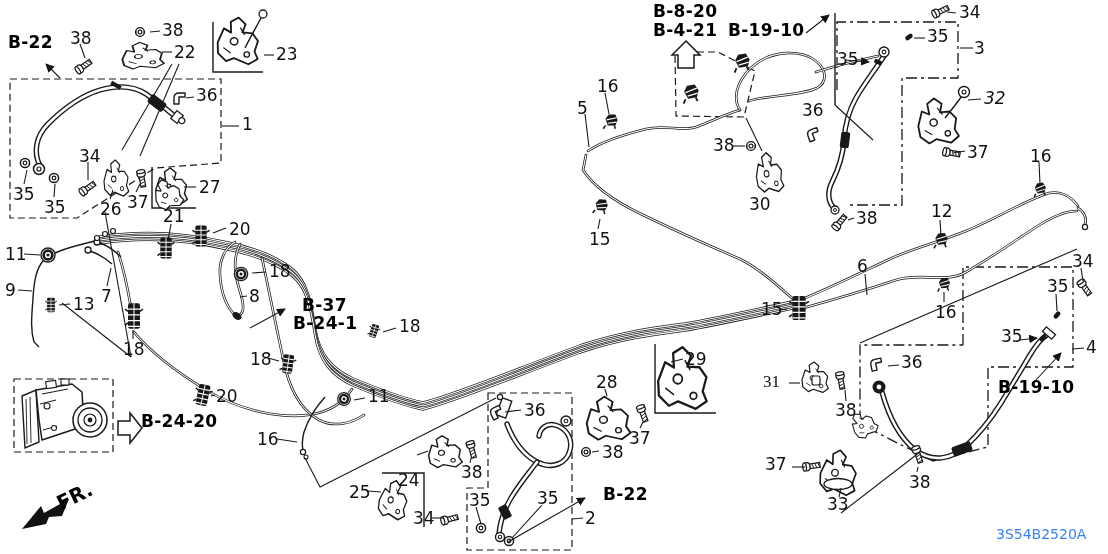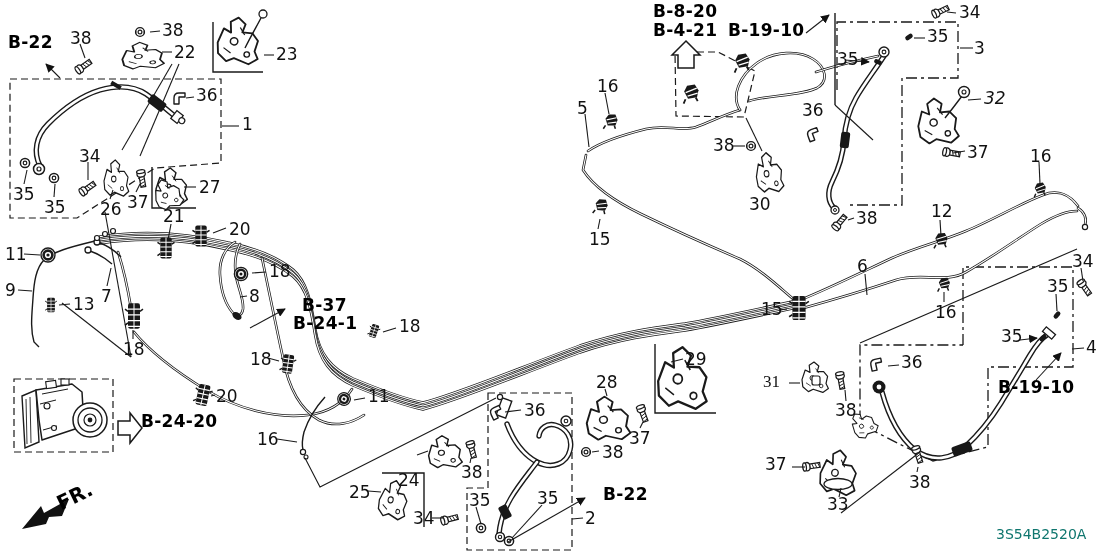--- a/index.html
+++ b/index.html
@@ -4,21 +4,21 @@
 <style>
   html,body{margin:0;padding:0;background:#fff;}
   #stage{position:relative;width:1108px;height:554px;background:#fff;overflow:hidden;
          font-family:"DejaVu Sans",sans-serif;}
   #art{position:absolute;left:0;top:0;}
   #labels{position:absolute;left:0;top:0;width:1108px;height:554px;}
   .callout{position:absolute;font:17px "DejaVu Sans",sans-serif;color:#111;line-height:1;
            white-space:nowrap;cursor:pointer;}
   .ref{position:absolute;font:bold 17px "DejaVu Sans",sans-serif;color:#000;line-height:1;
        white-space:nowrap;letter-spacing:.3px;cursor:pointer;}
-  .code{position:absolute;font:14px "DejaVu Sans",sans-serif;color:#0f766e;line-height:1;}
+  .code{position:absolute;font:14px "DejaVu Sans",sans-serif;color:#3b82f6;line-height:1;}
   .fr{position:absolute;font:bold 20px "DejaVu Sans",sans-serif;color:#000;line-height:1;
       transform:rotate(-26deg);}
   
   .p1{stroke:#1a1a1a;stroke-width:2.6;fill:none;stroke-linecap:round;stroke-linejoin:round;}
   .p2{stroke:#ffffff;stroke-width:1.1;fill:none;stroke-linecap:round;stroke-linejoin:round;}
   .t1{stroke:#1a1a1a;stroke-width:5.4;fill:none;stroke-linecap:round;}
   .t2{stroke:#ffffff;stroke-width:2.6;fill:none;stroke-linecap:round;}
   .ln{stroke:#1a1a1a;stroke-width:1.1;fill:none;}
   .ln2{stroke:#1a1a1a;stroke-width:1.4;fill:none;}
   .dash{stroke:#1a1a1a;stroke-width:1.2;fill:none;stroke-dasharray:7 4;}

